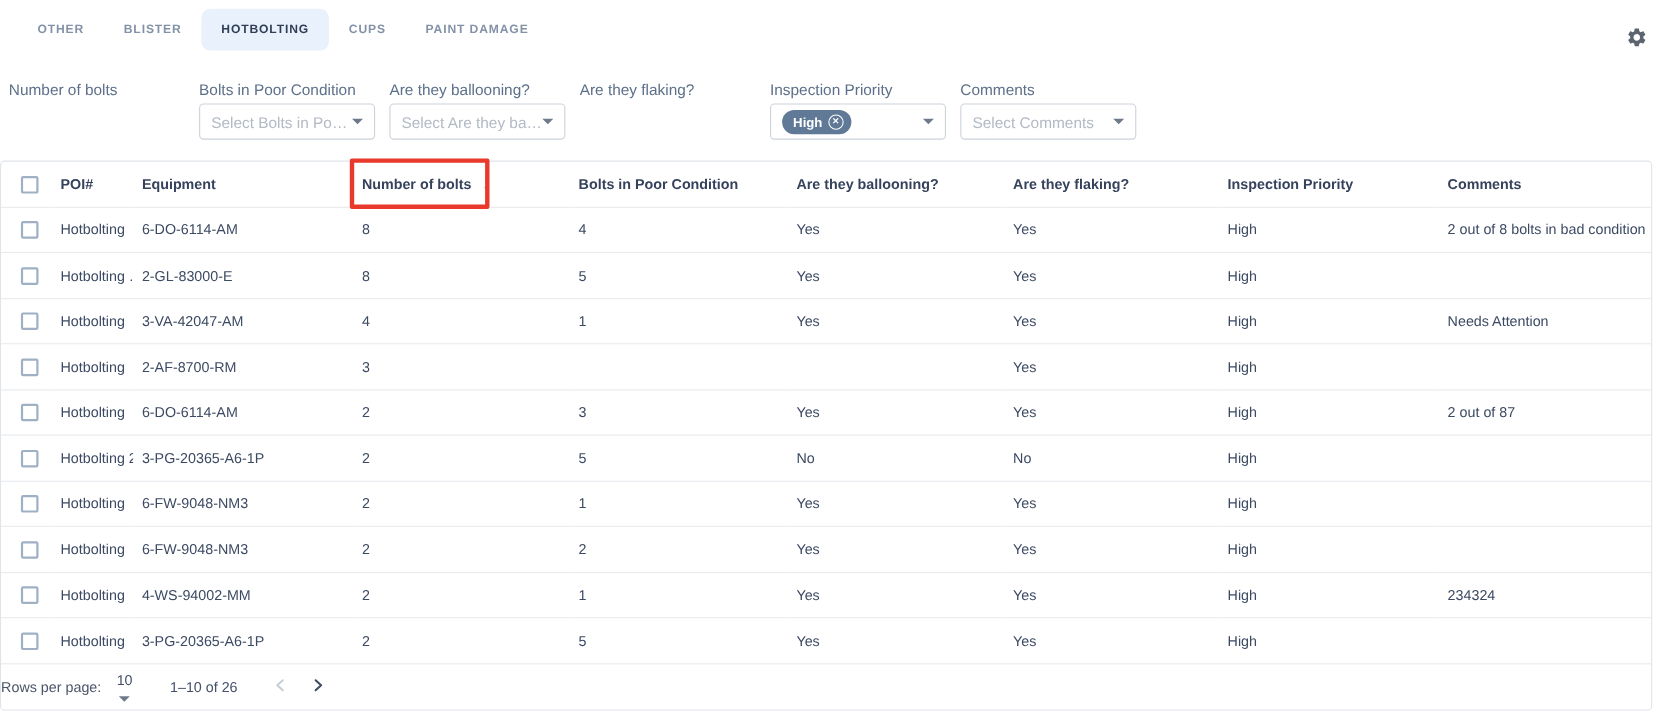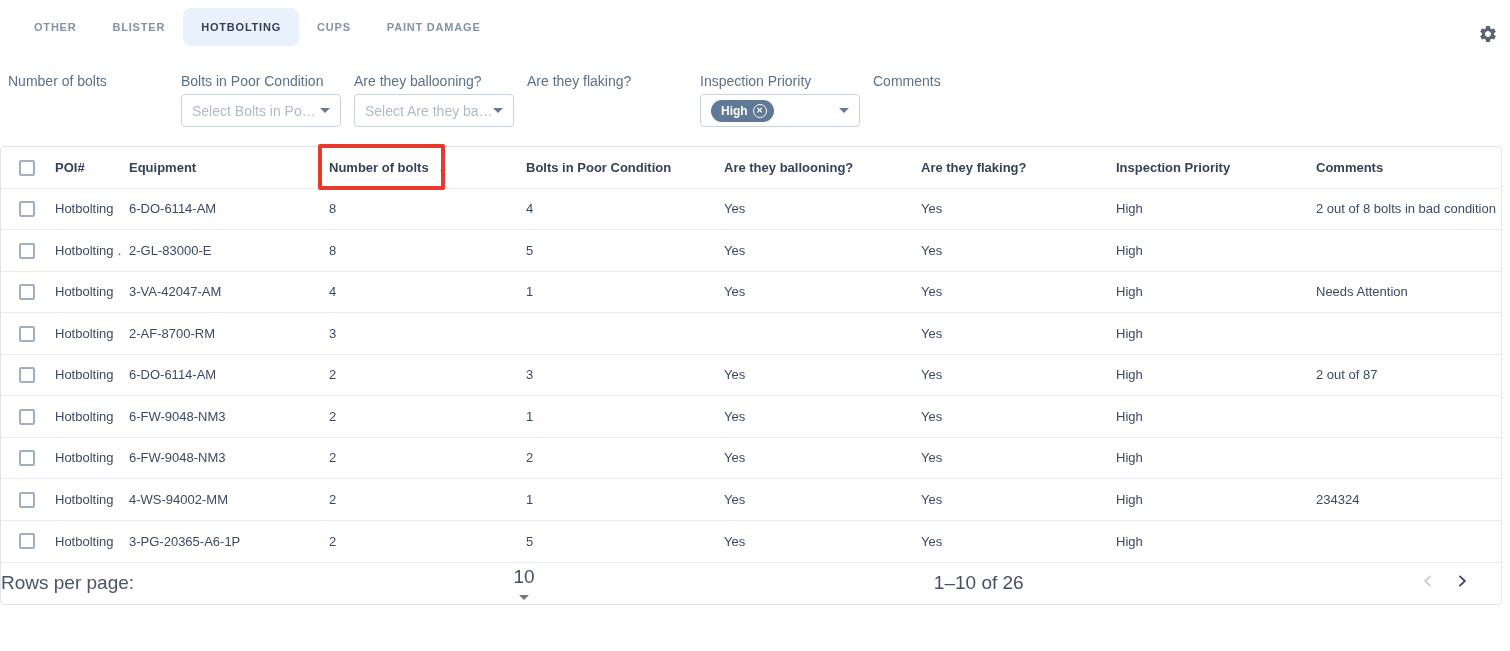--- a/index.html
+++ b/index.html
@@ -67,22 +67,22 @@
   .sort-arrow { color:#8a93a3; font-size:14px; font-weight:400; margin-left:6px; }
 
   
   .annotation-box {
     position:absolute; left:317px; top:-3px; width:127px; height:46px;
     border:4px solid #e8392b; border-radius:2px; pointer-events:none; z-index:5;
   }
 
   
   .pagination {
-    display:flex; align-items:center; justify-content:space-between; height:42px;
-    border-top:1px solid #e8eaee; padding-right:22px; font-size:19px; color:#44506a;
+    display:flex; align-items:center; justify-content:flex-start; height:42px;
+    border-top:1px solid #e8eaee; padding-right:22px; font-size:13px; color:#44506a;
   }
   .rpp-label { color:#4a5568; }
   .rpp-select { display:flex; align-items:center; gap:7px; margin-left:14px; cursor:pointer;flex-direction:column; }
   .range { margin-left:34px; }
   .pager { display:flex; align-items:center; margin-left:22px; }
   .pg-btn { width:34px; height:34px; display:flex; align-items:center; justify-content:center; cursor:pointer; }
   .pg-btn svg { width:20px; height:20px; fill:none; stroke-width:2.2; stroke-linecap:round; stroke-linejoin:round; }
   .pg-btn.disabled svg { stroke:#c9ced6; }
   .pg-btn.enabled svg { stroke:#3c4a63; }
 </style>
@@ -129,20 +129,24 @@
     <div class="select">
       <span class="chip">
         <span>High</span>
         <span class="chip-x">✕</span>
       </span>
       <span class="caret"></span>
     </div>
   </div>
   <div class="filter">
     <div class="filter-label">Comments</div>
+    <div class="select">
+      <span class="ph">Select Comments</span>
+      <span class="caret"></span>
+    </div>
   </div>
 </div>
 
 <div class="card">
   <div class="annotation-box"></div>
   <table>
     <colgroup>
       <col class="c0">
         <col class="c1">
         <col class="c2">
@@ -220,20 +224,31 @@
         <td>6-DO-6114-AM</td>
         <td>2</td>
         <td>3</td>
         <td>Yes</td>
         <td>Yes</td>
         <td>High</td>
         <td>2 out of 87</td>
       </tr>
       <tr>
         <td class="c-check"><span class="cb"></span></td>
+        <td>Hotbolting 2</td>
+        <td>3-PG-20365-A6-1P</td>
+        <td>2</td>
+        <td>5</td>
+        <td>No</td>
+        <td>No</td>
+        <td>High</td>
+        <td></td>
+      </tr>
+      <tr>
+        <td class="c-check"><span class="cb"></span></td>
         <td>Hotbolting</td>
         <td>6-FW-9048-NM3</td>
         <td>2</td>
         <td>1</td>
         <td>Yes</td>
         <td>Yes</td>
         <td>High</td>
         <td></td>
       </tr>
       <tr>

